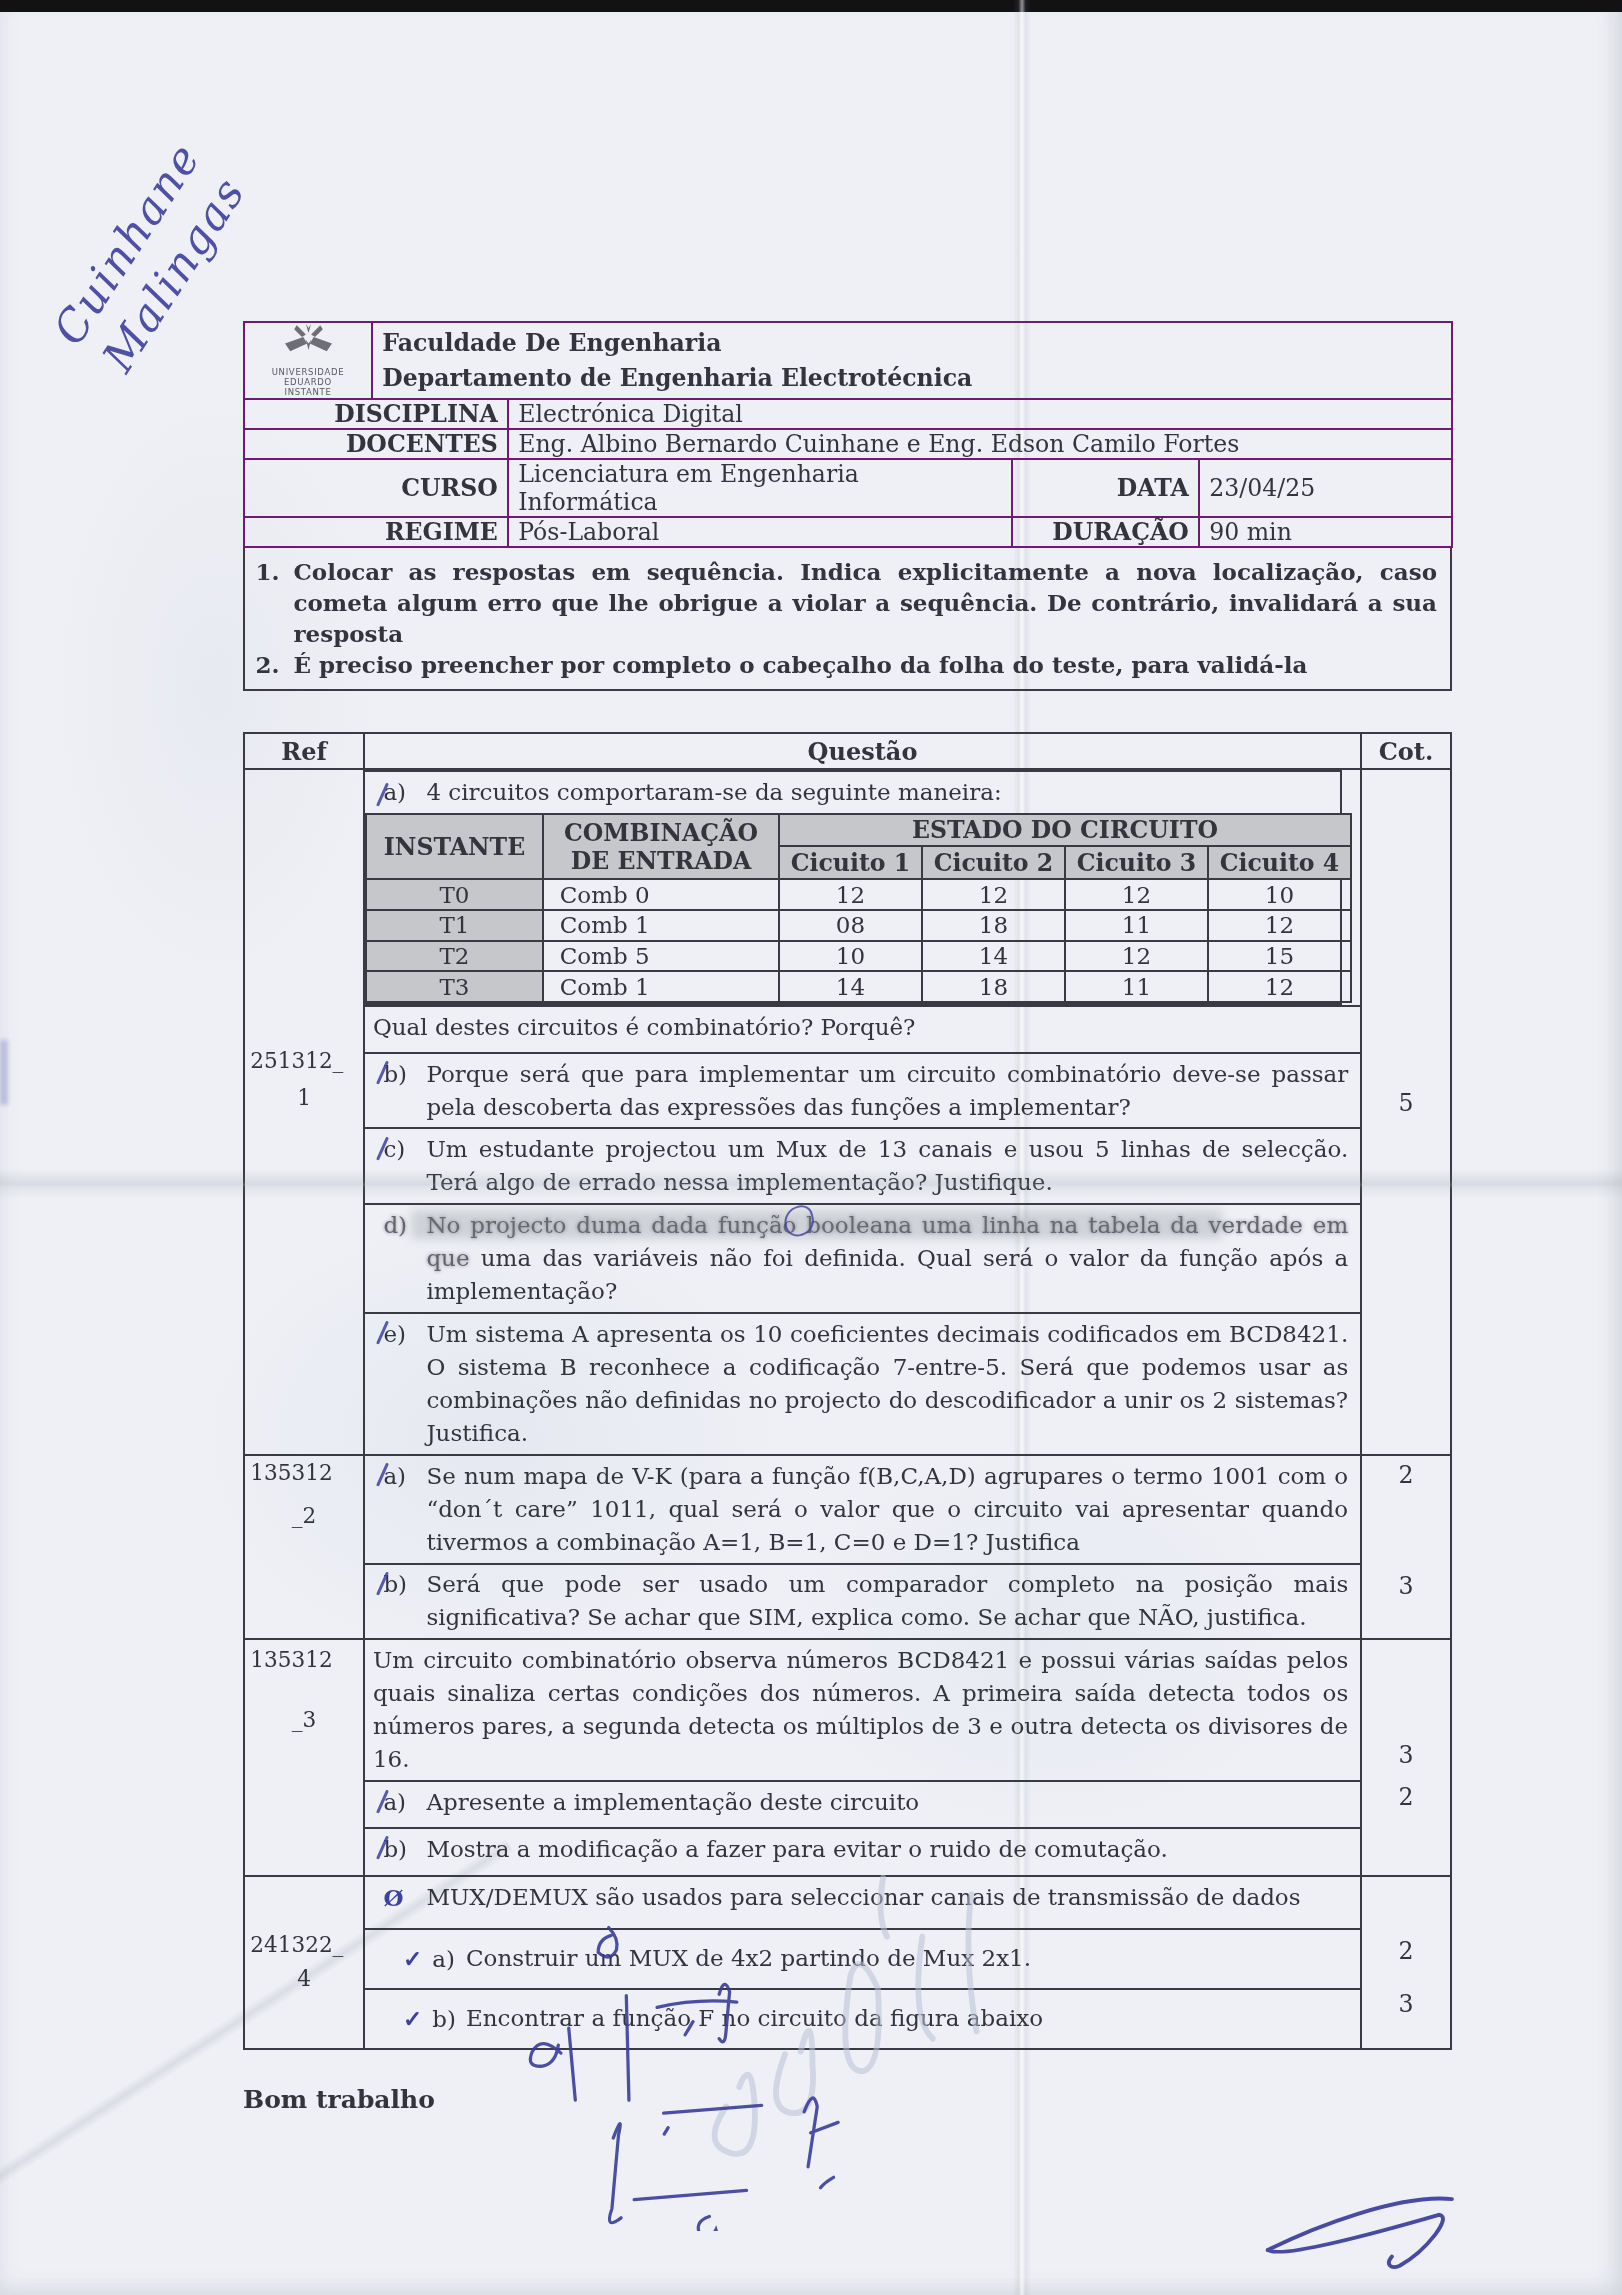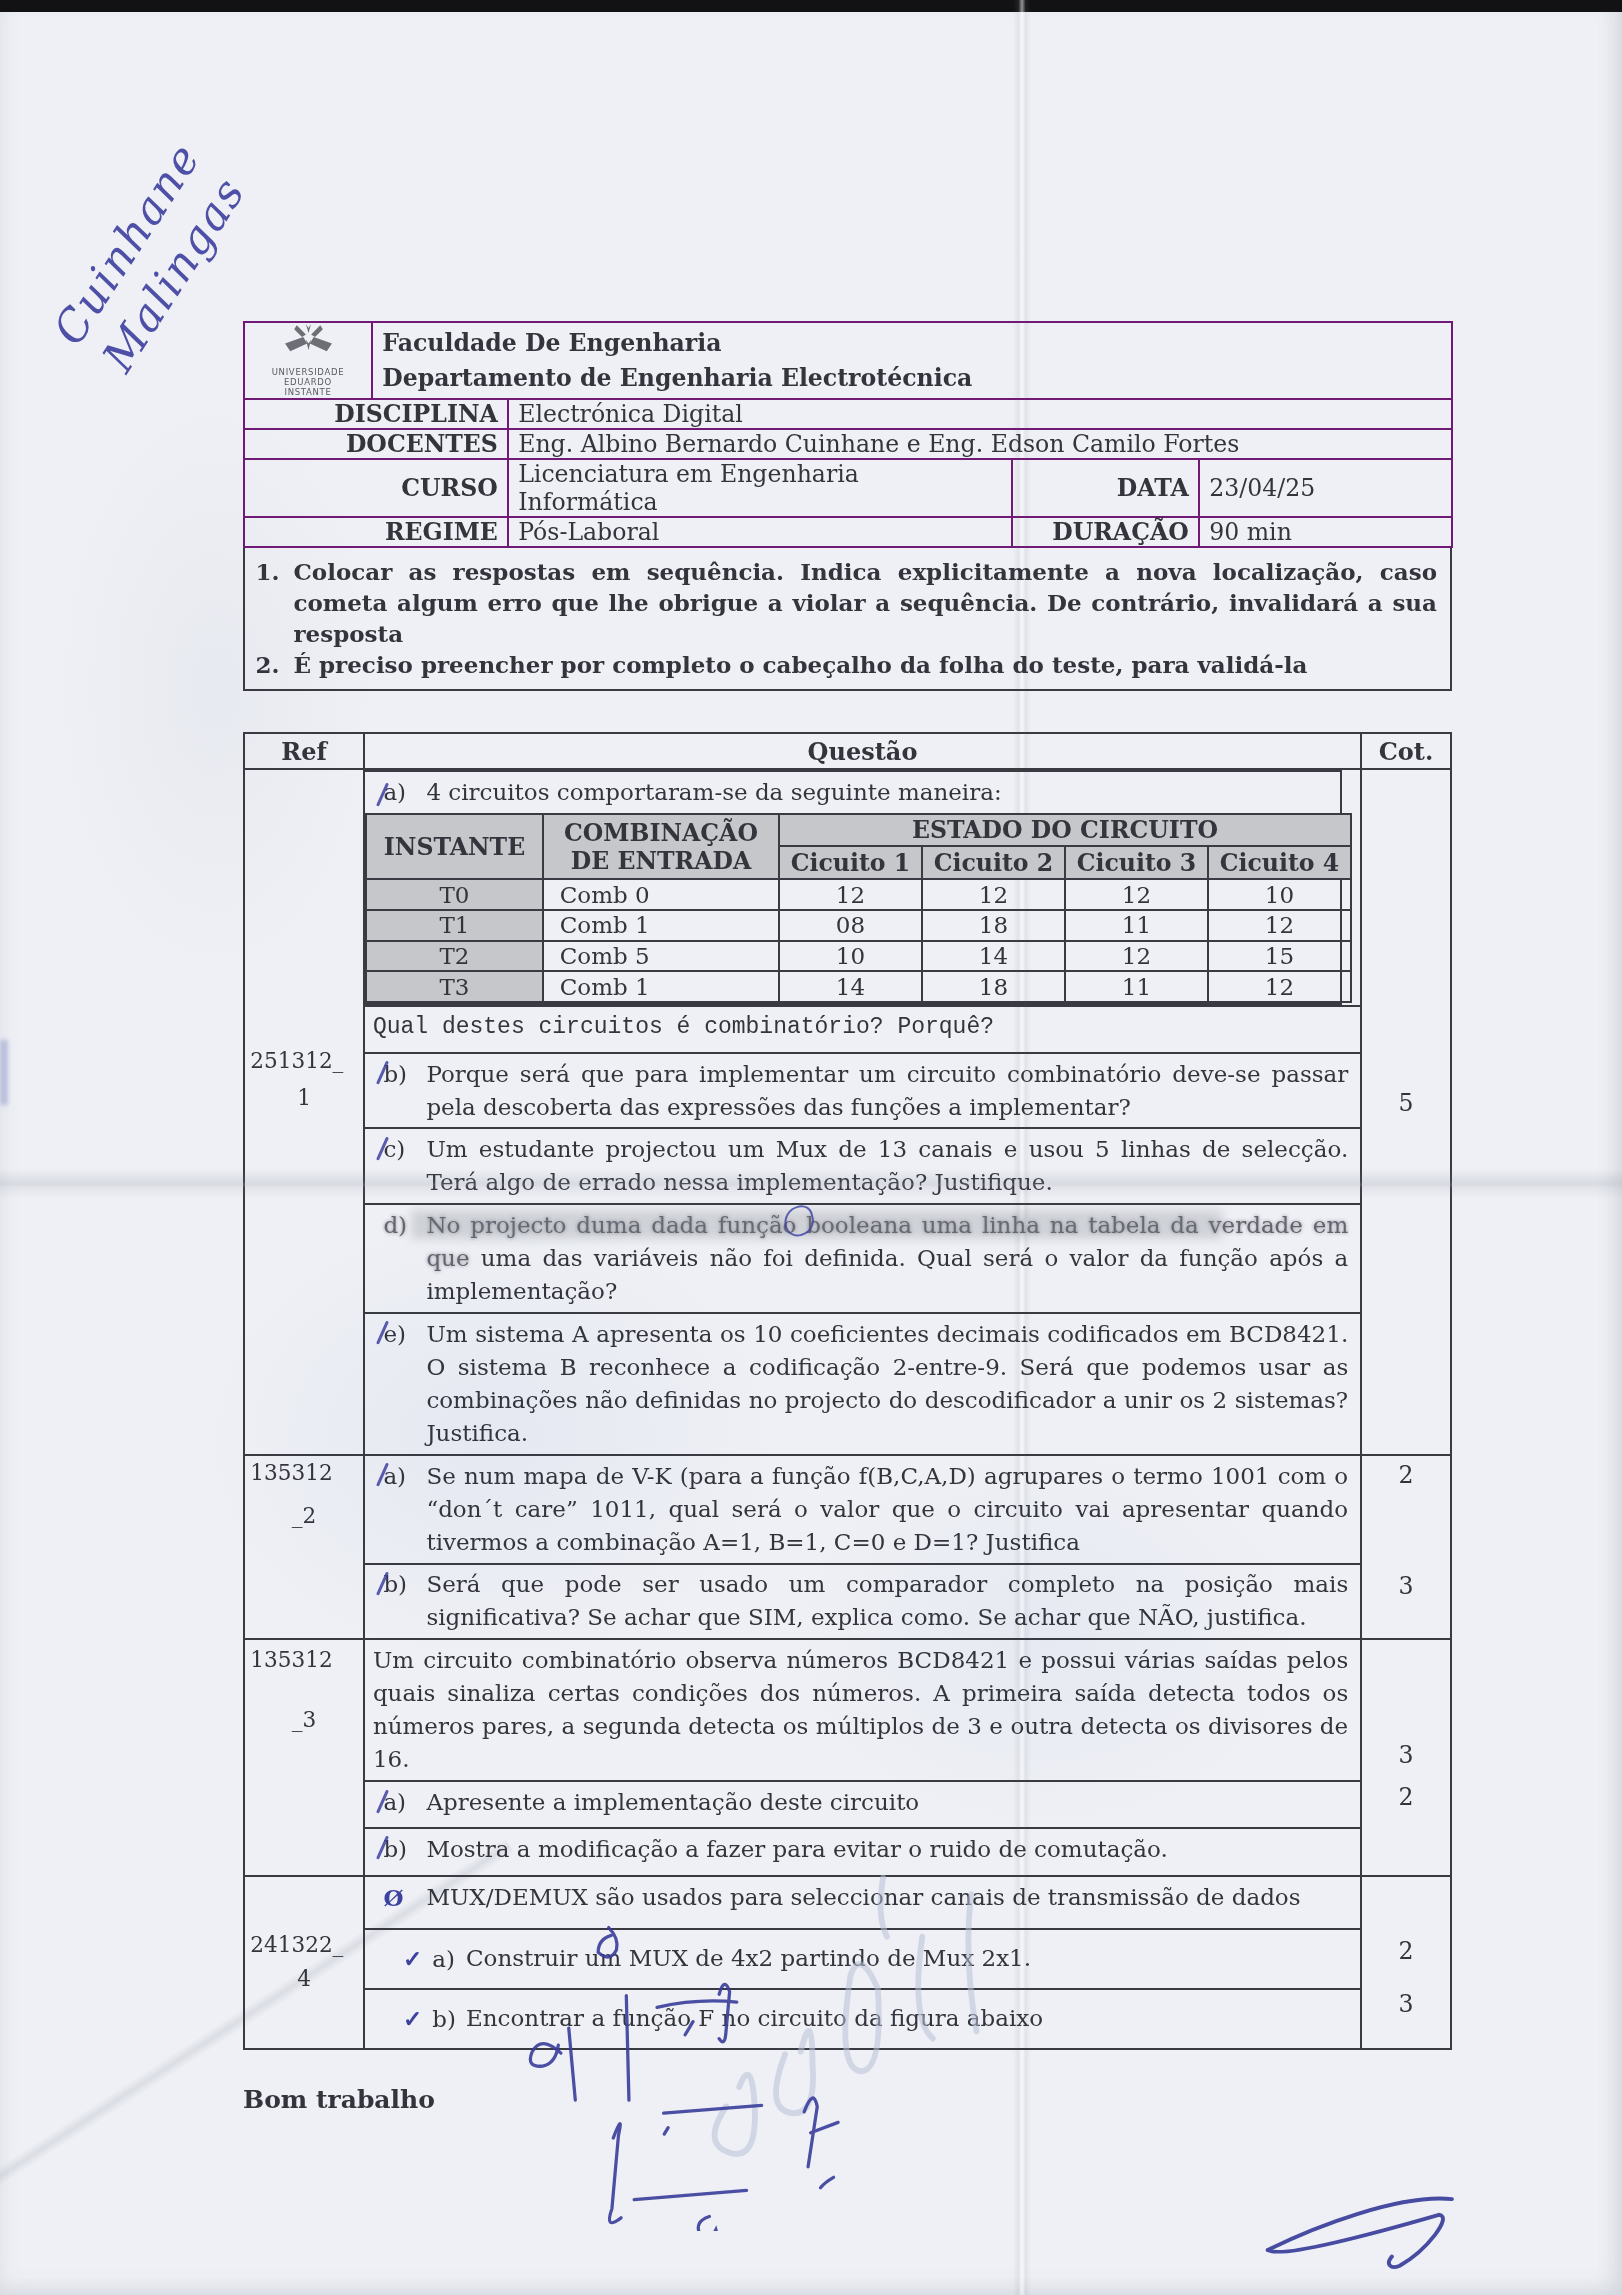--- a/index.html
+++ b/index.html
@@ -243,21 +243,21 @@
                 <td class="tcol">T3</td>
                 <td style="text-align:left;padding-left:15.7px;">Comb 1</td>
                 <td>14</td>
                 <td>18</td>
                 <td>11</td>
                 <td>12</td>
               </tr>
             </tbody>
               </table>
           </div>
-          <div class="qrow bt" style="min-height:37px;font-family:Liberation Mono, monospace;">
+          <div class="qrow bt" style="min-height:37px;">
             <span>Qual destes circuitos é combinatório? Porquê?</span>
           </div>
           <div class="qrow" style="min-height:64px;">
             <div class="item">
               <span class="letter">
                 <span class="slash"></span>
                 <span>b)</span>
               </span>
               <span class="itext">Porque será que para implementar um circuito combinatório deve-se passar pela descoberta das expressões das funções a implementar?</span>
             </div>
@@ -283,21 +283,21 @@
                 <span>uma das variáveis não foi definida. Qual será o valor da função após a implementação?</span>
               </span>
             </div>
           </div>
           <div class="qrow" style="min-height:97px;">
             <div class="item">
               <span class="letter">
                 <span class="slash"></span>
                 <span>e)</span>
               </span>
-              <span class="itext">Um sistema A apresenta os 10 coeficientes decimais codificados em BCD8421. O sistema B reconhece a codificação 2-entre-9. Será que podemos usar as combinações não definidas no projecto do descodificador a unir os 2 sistemas? Justifica.</span>
+              <span class="itext">Um sistema A apresenta os 10 coeficientes decimais codificados em BCD8421. O sistema B reconhece a codificação 7-entre-5. Será que podemos usar as combinações não definidas no projecto do descodificador a unir os 2 sistemas? Justifica.</span>
             </div>
           </div>
         </div>
         <div class="sec-cot">
           <span class="cotv" style="top:319px;">5</span>
         </div>
       </div>
 
       <div class="section" style="min-height:177px;">
         <div class="sec-ref">

